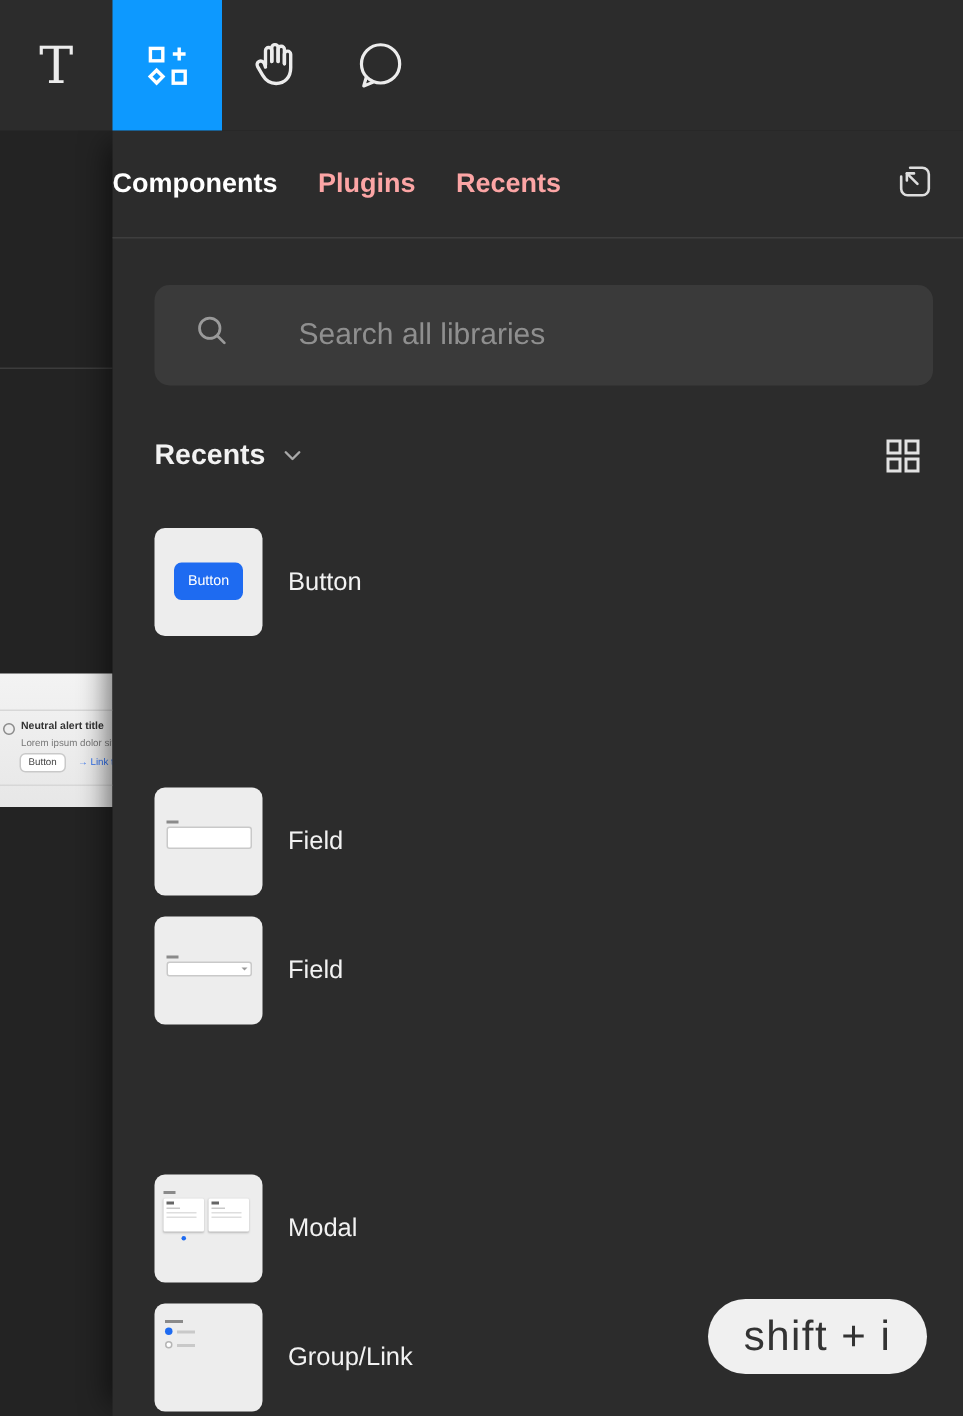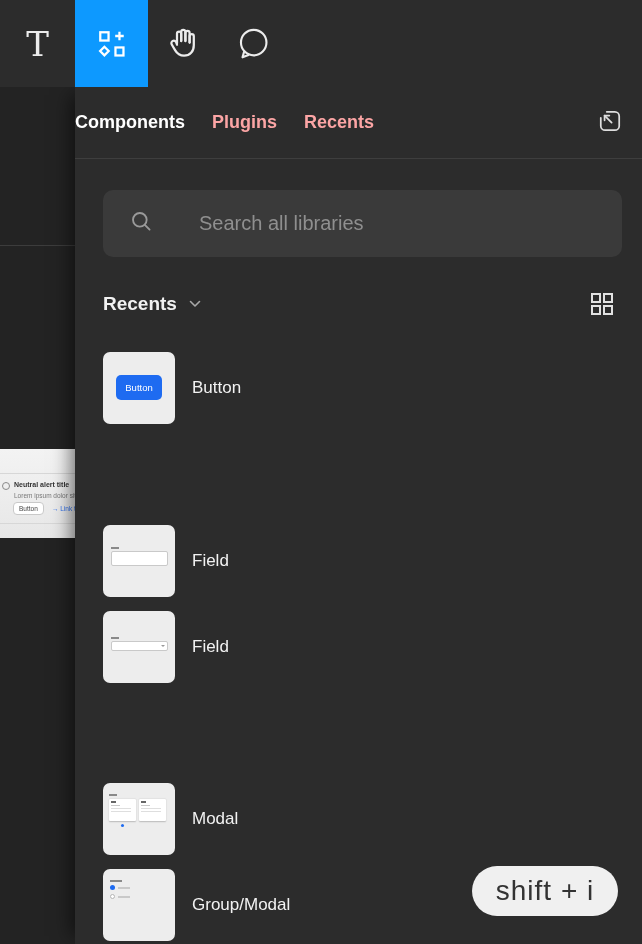--- a/index.html
+++ b/index.html
@@ -226,20 +226,20 @@
     </div>
 
     <div class="row row-6">
       <div class="thumb">
         <div class="t-label" style="left:7px;top:11px;width:12px;"></div>
         <div class="t-radio-on" style="left:7px;top:16px;"></div>
         <div class="t-line" style="left:15px;top:18px;width:12px;"></div>
         <div class="t-radio-off" style="left:7px;top:25px;"></div>
         <div class="t-line" style="left:15px;top:27px;width:12px;"></div>
       </div>
-      <span class="row-label">Group/Modal</span>
+      <span class="row-label">Group/Link</span>
     </div>
 
   </div>
 
   <div class="shortcut-pill">shift + i</div>
 
 </div>
 
 </body></html>

